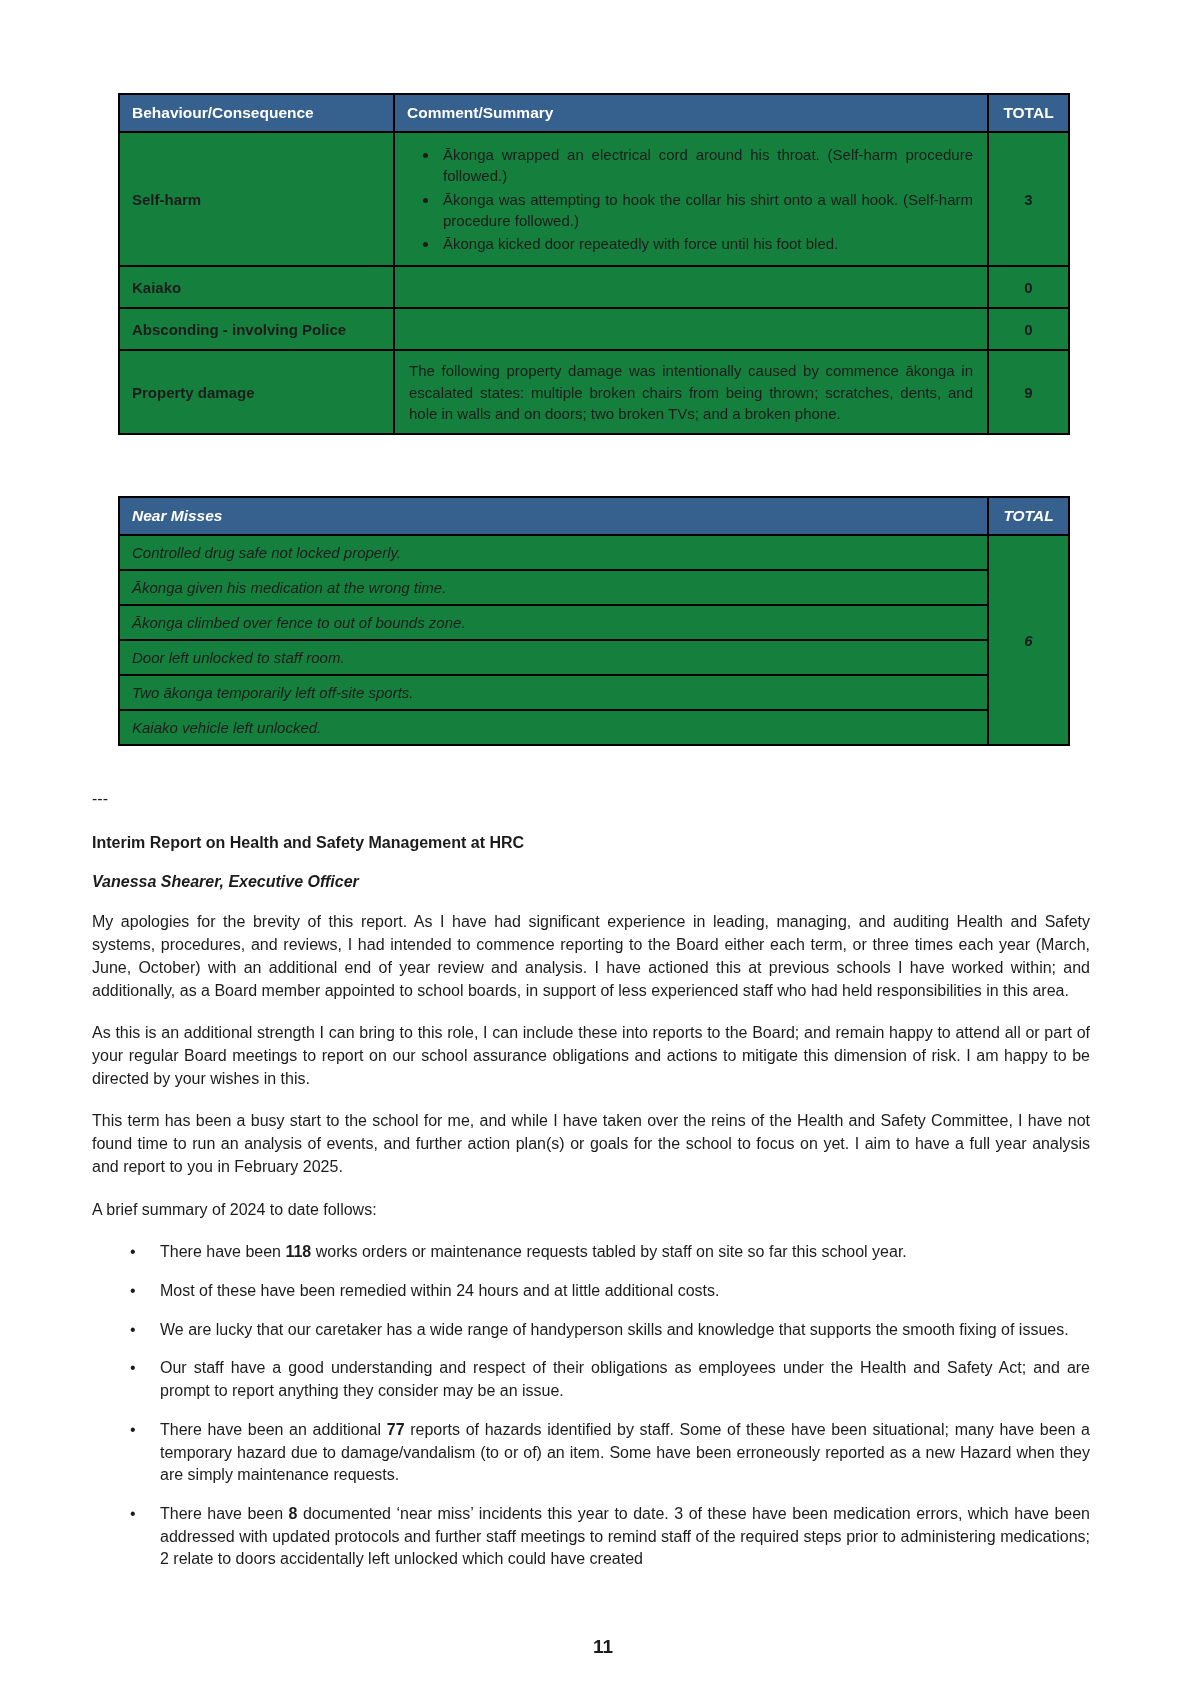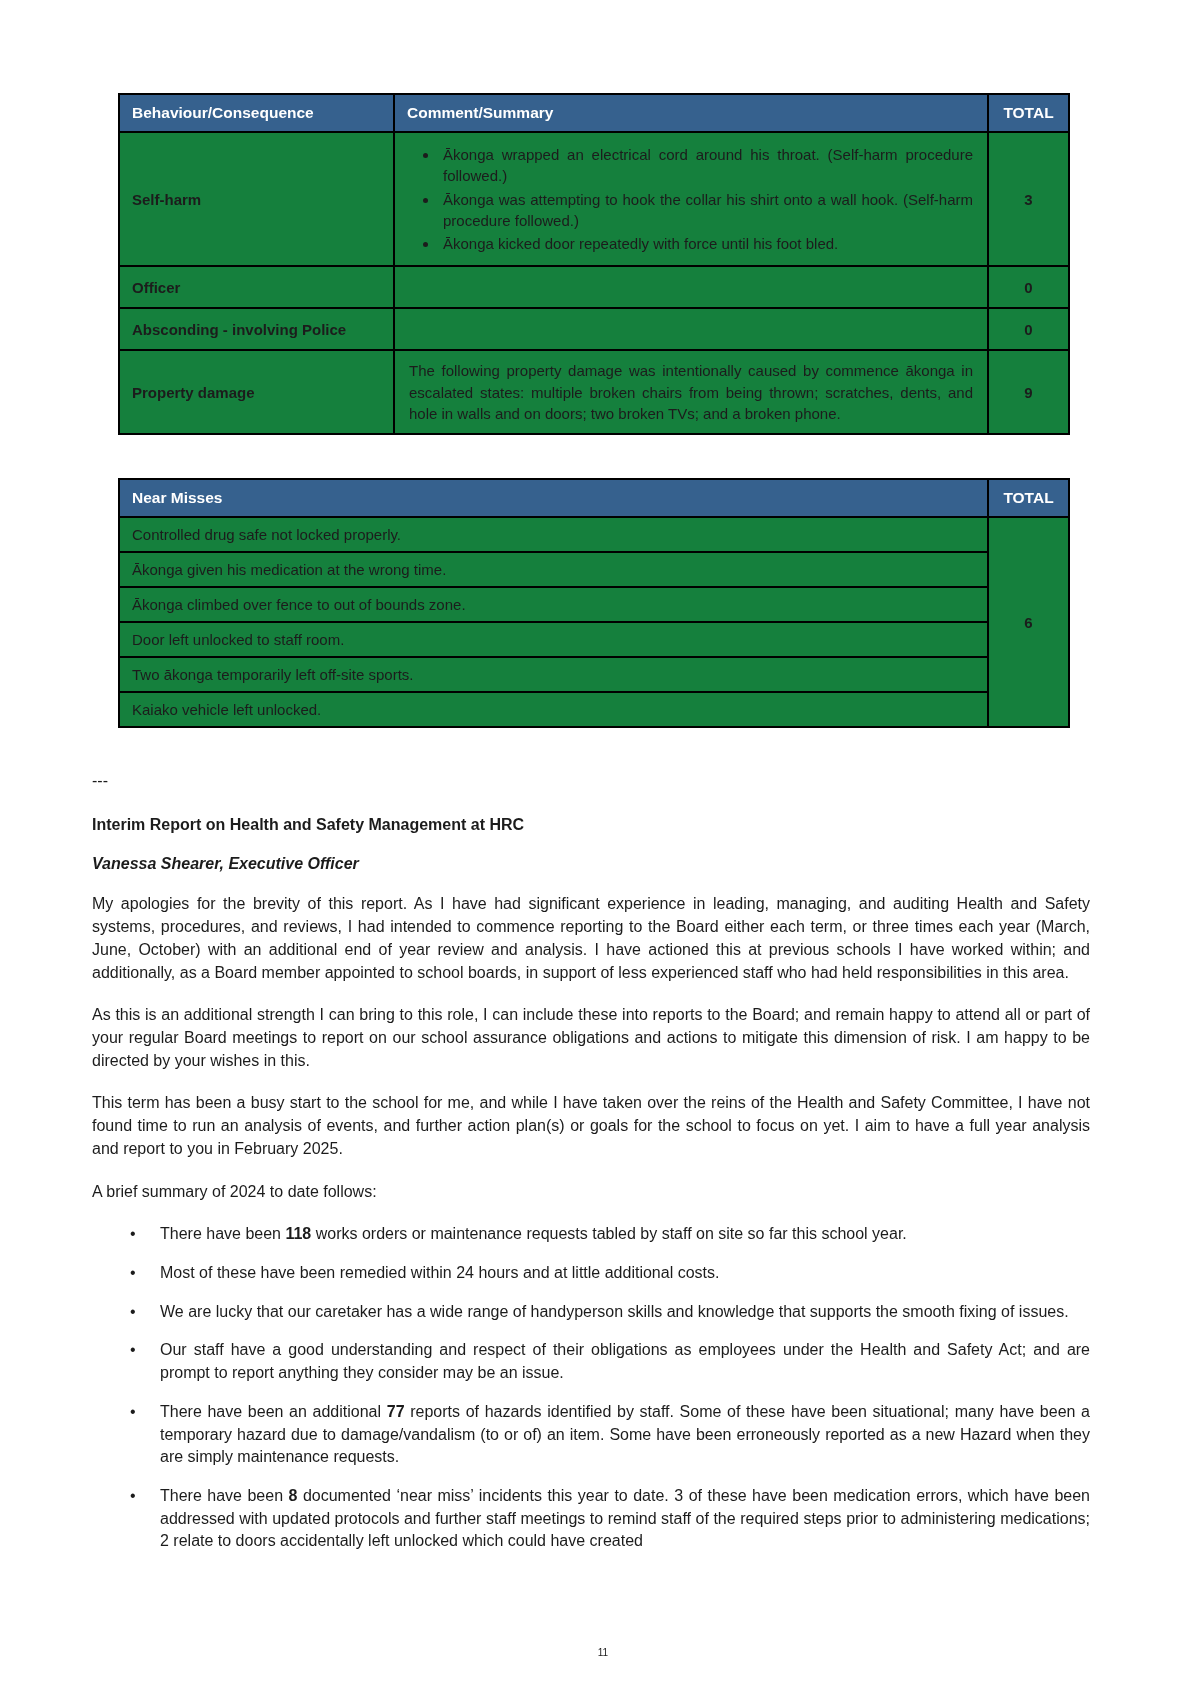--- a/index.html
+++ b/index.html
@@ -10,21 +10,21 @@
     overflow: hidden;
     font-family: "Liberation Sans", sans-serif;
     color: #1c1c1c;
     border-radius: 14px;
   }
   .content { padding: 0 100px 0 92px; }
 
   
   table { border-collapse: collapse; width: 950px; margin-left: 26px; table-layout: fixed; }
   .btable { margin-top: 93px; }
-  .ntable { margin-top: 43px; }
+  .ntable { margin-top: 61px; font-style: italic; }
   th, td { border: 2.5px solid #000; }
   th {
     background: #36618E; color: #ffffff;
     font-size: 15.5px; font-weight: 700;
     padding: 8px 12px; text-align: left;
     height: 20px;
   }
   th.center { text-align: center; }
   td { font-size: 15px; padding: 6px 12px; vertical-align: middle; background: #15803d; }
   .bcell { font-weight: 700; }
@@ -51,21 +51,21 @@
   }
   .doc-bullets li::before {
     content: "\2022";
     position: absolute; left: 38px; top: 0;
     font-size: 16px;
   }
   .bold { font-weight: 700; }
 
   .page-number {
     position: absolute; bottom: 26px; left: 16px; right: 0;
-    text-align: center; font-size: 10px; font-weight: 400;
+    text-align: center; font-size: 19px; font-weight: 700;
   }
 </style>
 </head>
 <body>
 
 <div class="page">
   <div class="content">
 
     <table class="btable">
       <colgroup>
@@ -86,21 +86,21 @@
           <td class="ccell">
             <ul>
               <li>Ākonga wrapped an electrical cord around his throat. (Self-harm procedure followed.)</li>
               <li>Ākonga was attempting to hook the collar his shirt onto a wall hook. (Self-harm procedure followed.)</li>
               <li>Ākonga kicked door repeatedly with force until his foot bled.</li>
             </ul>
           </td>
           <td class="tcell">3</td>
         </tr>
         <tr class="row-short">
-          <td class="bcell">Officer</td>
+          <td class="bcell">Kaiako</td>
           <td class="ccell"></td>
           <td class="tcell">0</td>
         </tr>
         <tr class="row-short">
           <td class="bcell">Absconding - involving Police</td>
           <td class="ccell"></td>
           <td class="tcell">0</td>
         </tr>
         <tr>
           <td class="bcell">Property damage</td>

